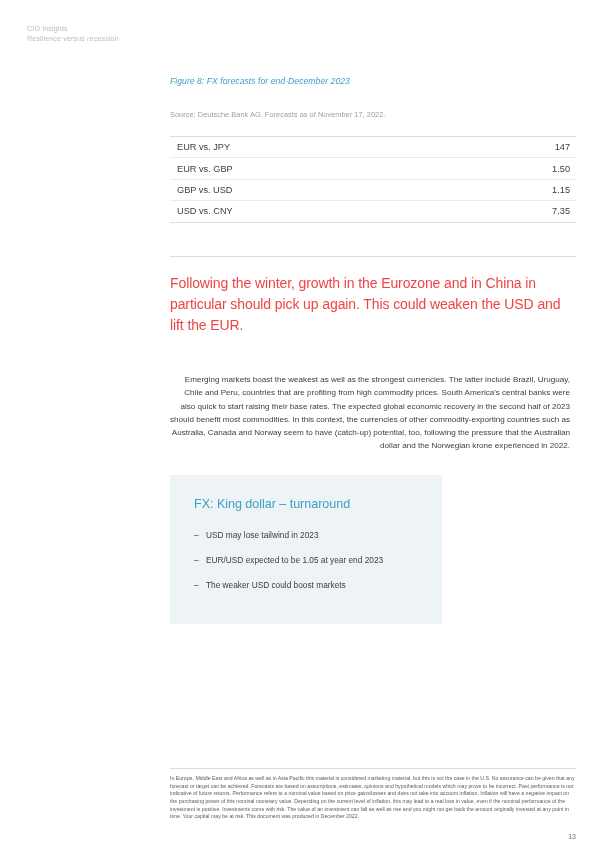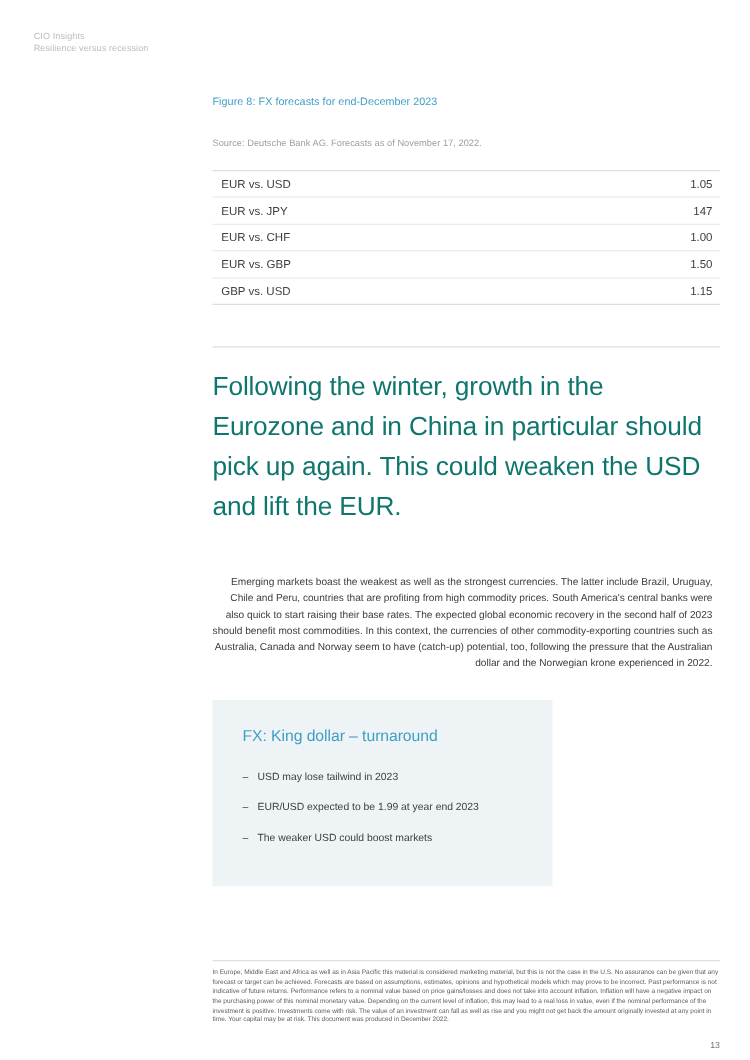--- a/index.html
+++ b/index.html
@@ -41,20 +41,21 @@
     left: 170px;
     top: 0;
     width: 406px;
   }
 
   .fig-title {
     font-size: 8.6px;
     color: #3f9ec6;
     margin-top: 76px;
     letter-spacing: 0.05px;
+    font-style: italic;
   }
   .fig-source {
     font-size: 7.4px;
     color: #9ba0a5;
     margin-top: 24px;
     letter-spacing: 0.03px;
   }
 
   
   .fx-table {
@@ -85,23 +86,23 @@
 
   
   .rule-top {
     margin-top: 33px;
     border-top: 1px solid #dcdfe2;
     width: 406px;
   }
   .pull-quote {
     margin-top: 16px;
     width: 394px;
-    font-size: 21px;
+    font-size: 14px;
     line-height: 1.52;
-    color: #0f766e;
+    color: #ef4444;
     font-weight: 400;
     letter-spacing: -0.1px;
   }
 
   
   .body-para {
     margin-top: 37px;
     width: 400px;
     font-size: 8.1px;
     line-height: 1.62;
@@ -185,58 +186,54 @@
   </div>
 
   <div class="content">
 
     <div class="fig-title">Figure 8: FX forecasts for end-December 2023</div>
     <div class="fig-source">Source: Deutsche Bank AG. Forecasts as of November 17, 2022.</div>
 
     <table class="fx-table">
       <tbody>
         <tr>
-          <td class="pair">EUR vs. USD</td>
-          <td class="val">1.05</td>
-        </tr>
-        <tr>
           <td class="pair">EUR vs. JPY</td>
           <td class="val">147</td>
         </tr>
         <tr>
-          <td class="pair">EUR vs. CHF</td>
-          <td class="val">1.00</td>
-        </tr>
-        <tr>
           <td class="pair">EUR vs. GBP</td>
           <td class="val">1.50</td>
         </tr>
         <tr>
           <td class="pair">GBP vs. USD</td>
           <td class="val">1.15</td>
+        </tr>
+        <tr>
+          <td class="pair">USD vs. CNY</td>
+          <td class="val">7.35</td>
         </tr>
       </tbody>
     </table>
 
     <div class="rule-top"></div>
 
     <div class="pull-quote">Following the winter, growth in the Eurozone and in China in particular should pick up again. This could weaken the USD and lift the EUR.</div>
 
     <div class="body-para">Emerging markets boast the weakest as well as the strongest currencies. The latter include Brazil, Uruguay, Chile and Peru, countries that are profiting from high commodity prices. South America's central banks were also quick to start raising their base rates. The expected global economic recovery in the second half of 2023 should benefit most commodities. In this context, the currencies of other commodity-exporting countries such as Australia, Canada and Norway seem to have (catch-up) potential, too, following the pressure that the Australian dollar and the Norwegian krone experienced in 2022.</div>
 
     <div class="callout">
       <div class="callout-title">FX: King dollar – turnaround</div>
       <ul class="callout-list">
         <li>
           <span class="dash">–</span>
           <span>USD may lose tailwind in 2023</span>
         </li>
         <li>
           <span class="dash">–</span>
-          <span>EUR/USD expected to be 1.99 at year end 2023</span>
+          <span>EUR/USD expected to be 1.05 at year end 2023</span>
         </li>
         <li>
           <span class="dash">–</span>
           <span>The weaker USD could boost markets</span>
         </li>
       </ul>
     </div>
 
   </div>
 

